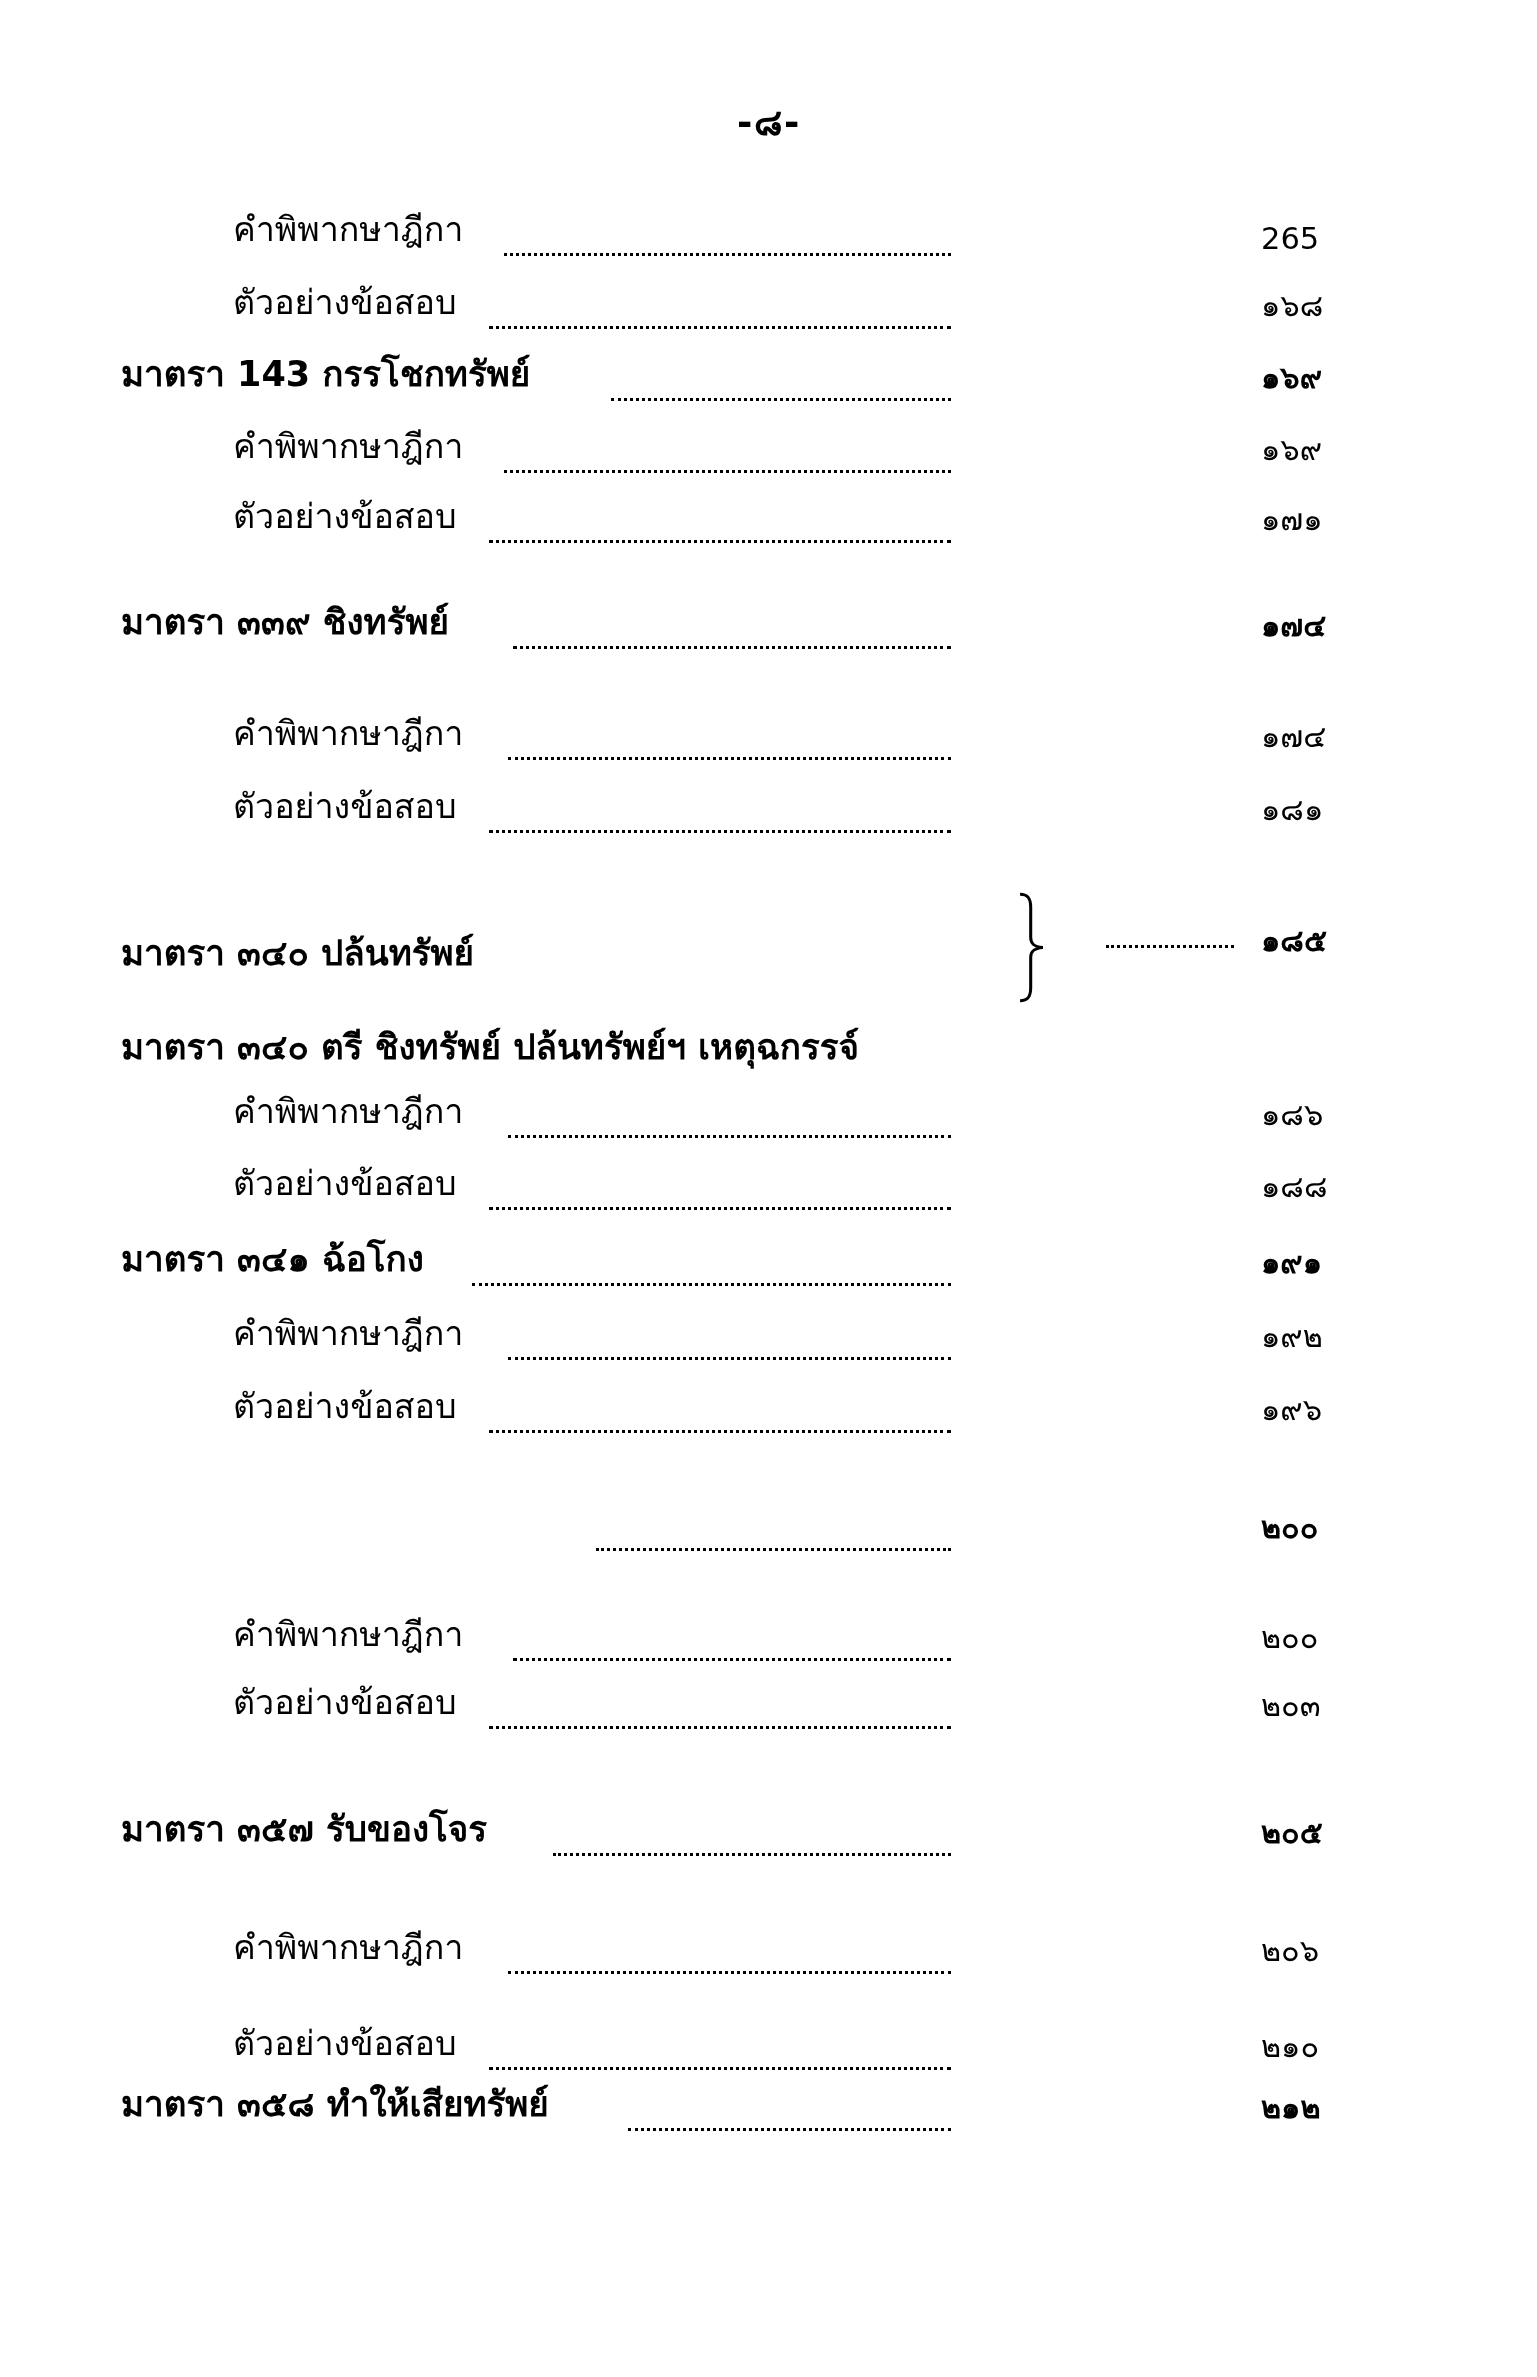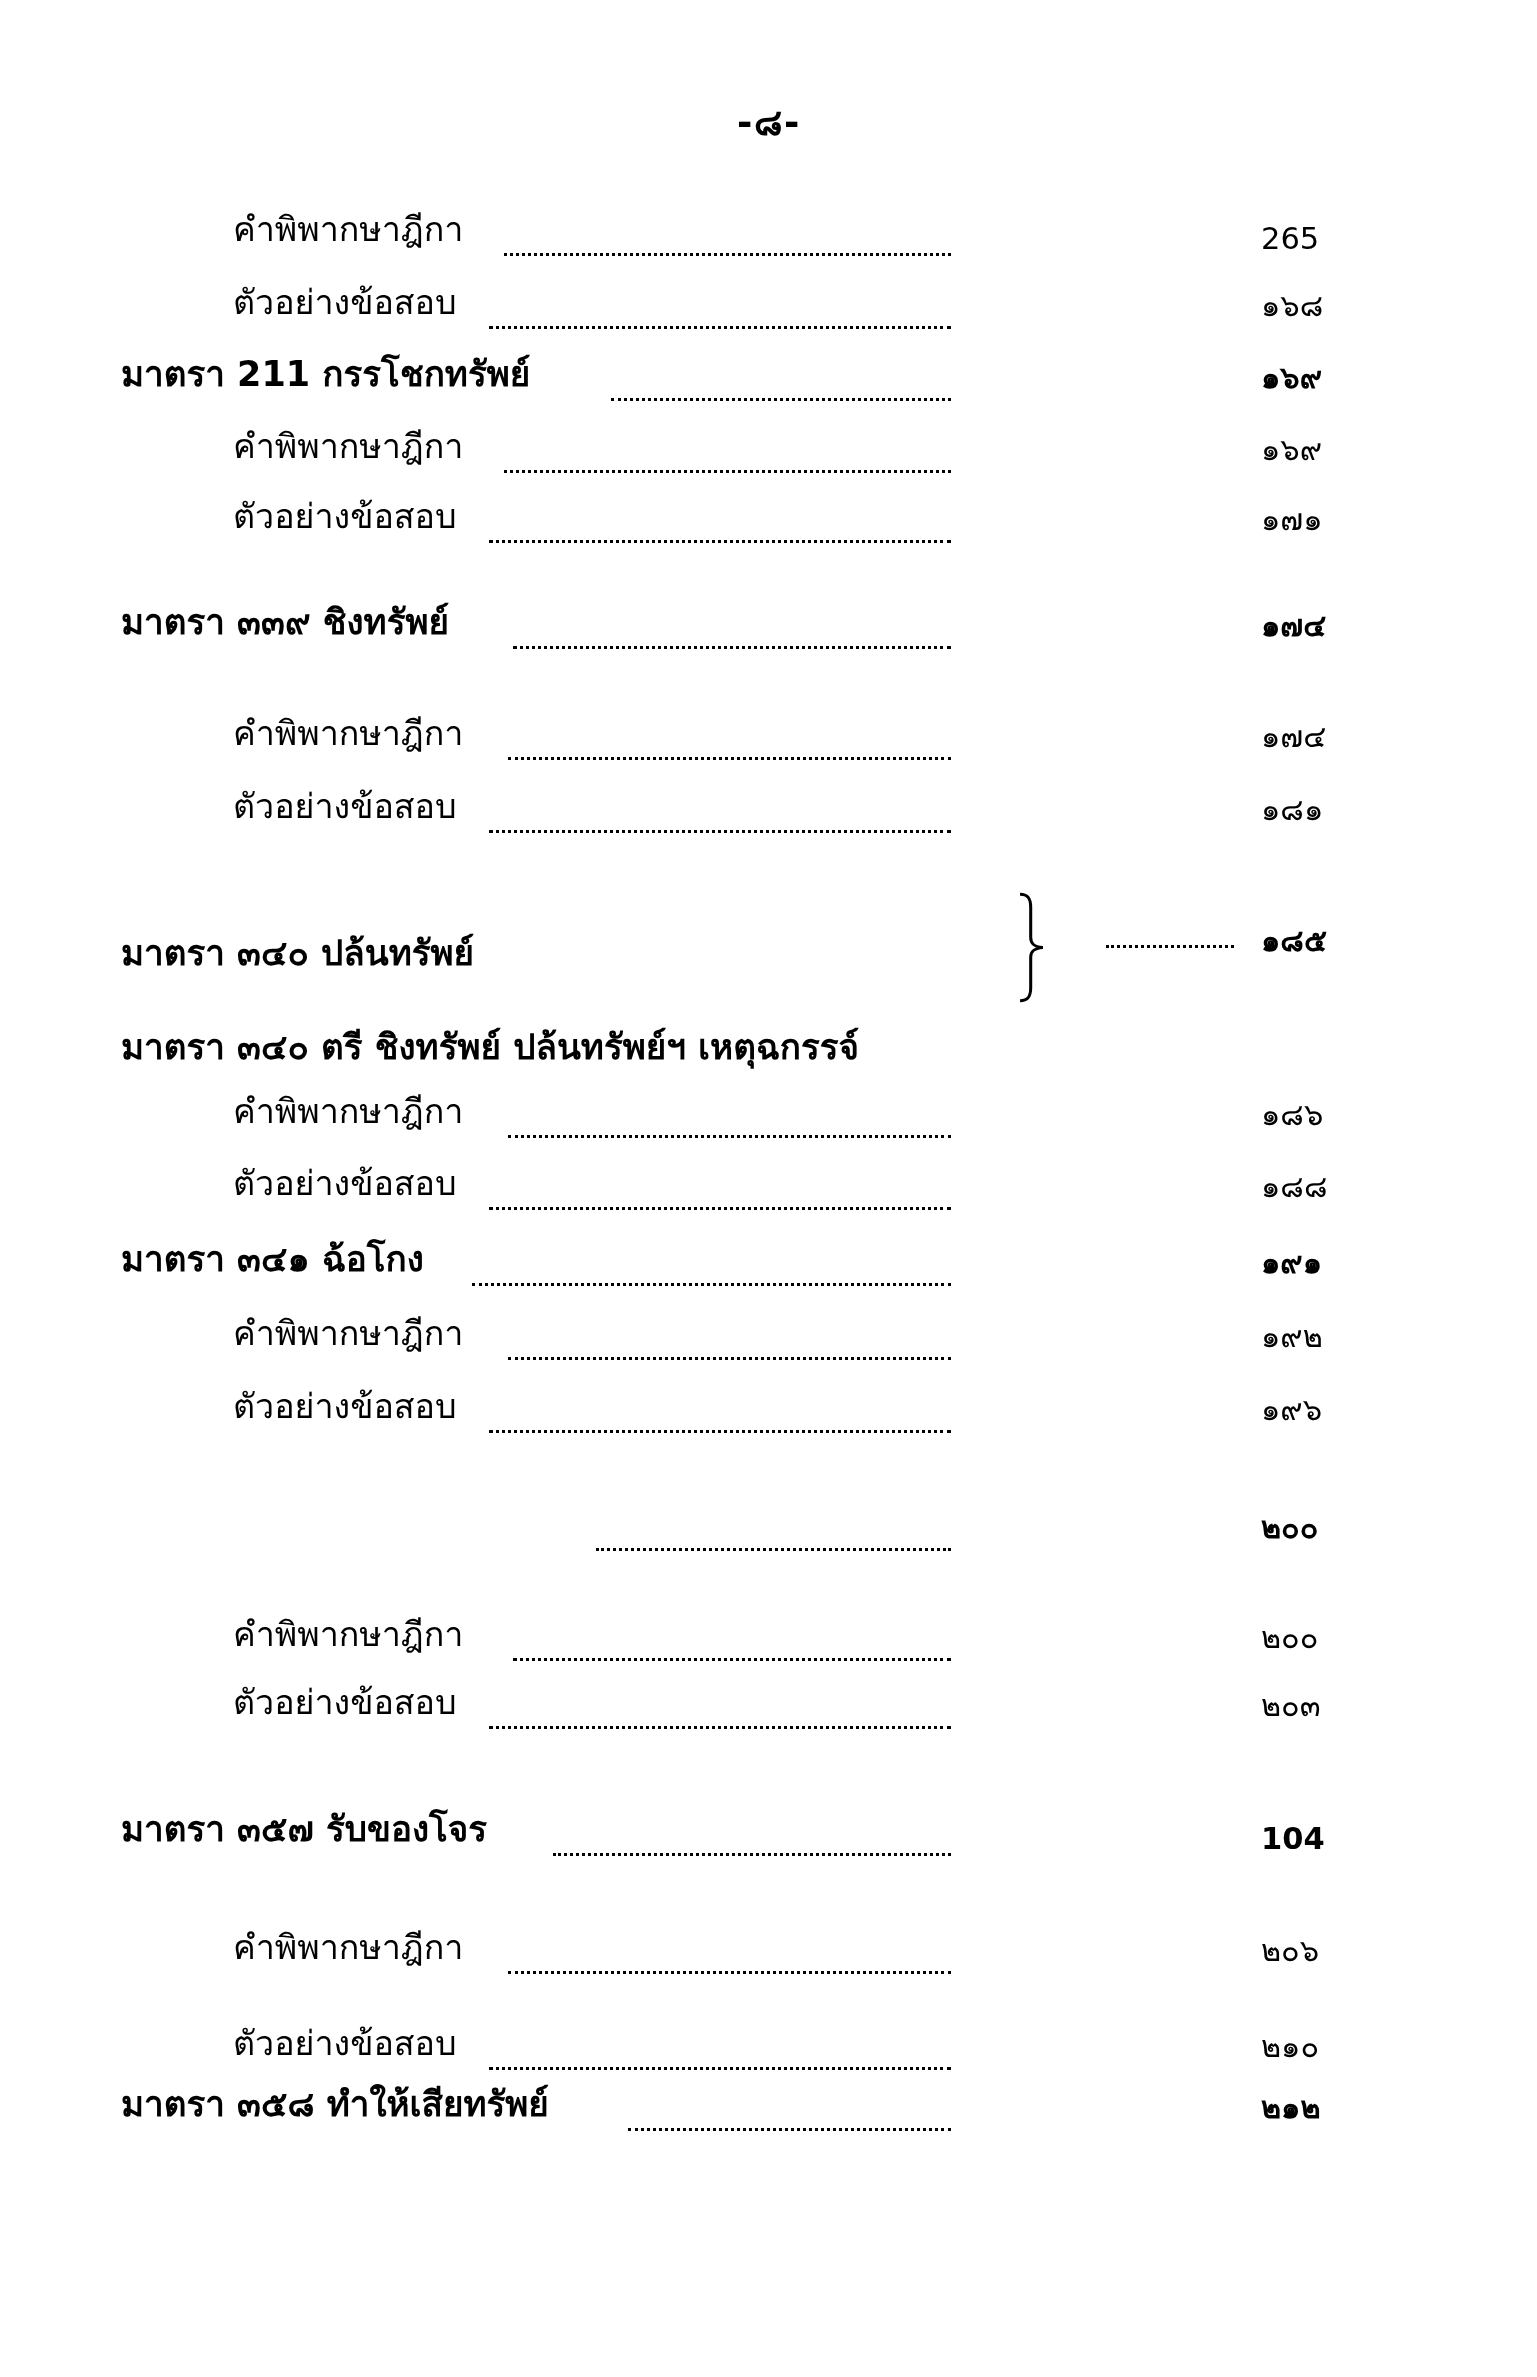--- a/index.html
+++ b/index.html
@@ -31,21 +31,21 @@
       <span class="label">คำพิพากษาฎีกา</span>
       <span class="leader" style="left: 504px;"></span>
       <span class="num">265</span>
     </div>
     <div class="row sub" style="top: 287px;">
       <span class="label">ตัวอย่างข้อสอบ</span>
       <span class="leader" style="left: 489px;"></span>
       <span class="num">๑๖๘</span>
     </div>
     <div class="row main" style="top: 359px;">
-      <span class="label">มาตรา 211 กรรโชกทรัพย์</span>
+      <span class="label">มาตรา 143 กรรโชกทรัพย์</span>
       <span class="leader" style="left: 611px;"></span>
       <span class="num">๑๖๙</span>
     </div>
     <div class="row sub" style="top: 431px;">
       <span class="label">คำพิพากษาฎีกา</span>
       <span class="leader" style="left: 504px;"></span>
       <span class="num">๑๖๙</span>
     </div>
     <div class="row sub" style="top: 501px;">
       <span class="label">ตัวอย่างข้อสอบ</span>
@@ -105,21 +105,21 @@
       <span class="num">๒๐๐</span>
     </div>
     <div class="row sub" style="top: 1687px;">
       <span class="label">ตัวอย่างข้อสอบ</span>
       <span class="leader" style="left: 489px;"></span>
       <span class="num">๒๐๓</span>
     </div>
     <div class="row main" style="top: 1814px;">
       <span class="label">มาตรา ๓๕๗  รับของโจร</span>
       <span class="leader" style="left: 553px;"></span>
-      <span class="num">104</span>
+      <span class="num">๒๐๕</span>
     </div>
     <div class="row sub" style="top: 1932px;">
       <span class="label">คำพิพากษาฎีกา</span>
       <span class="leader" style="left: 508px;"></span>
       <span class="num">๒๐๖</span>
     </div>
     <div class="row sub" style="top: 2028px;">
       <span class="label">ตัวอย่างข้อสอบ</span>
       <span class="leader" style="left: 489px;"></span>
       <span class="num">๒๑๐</span>

